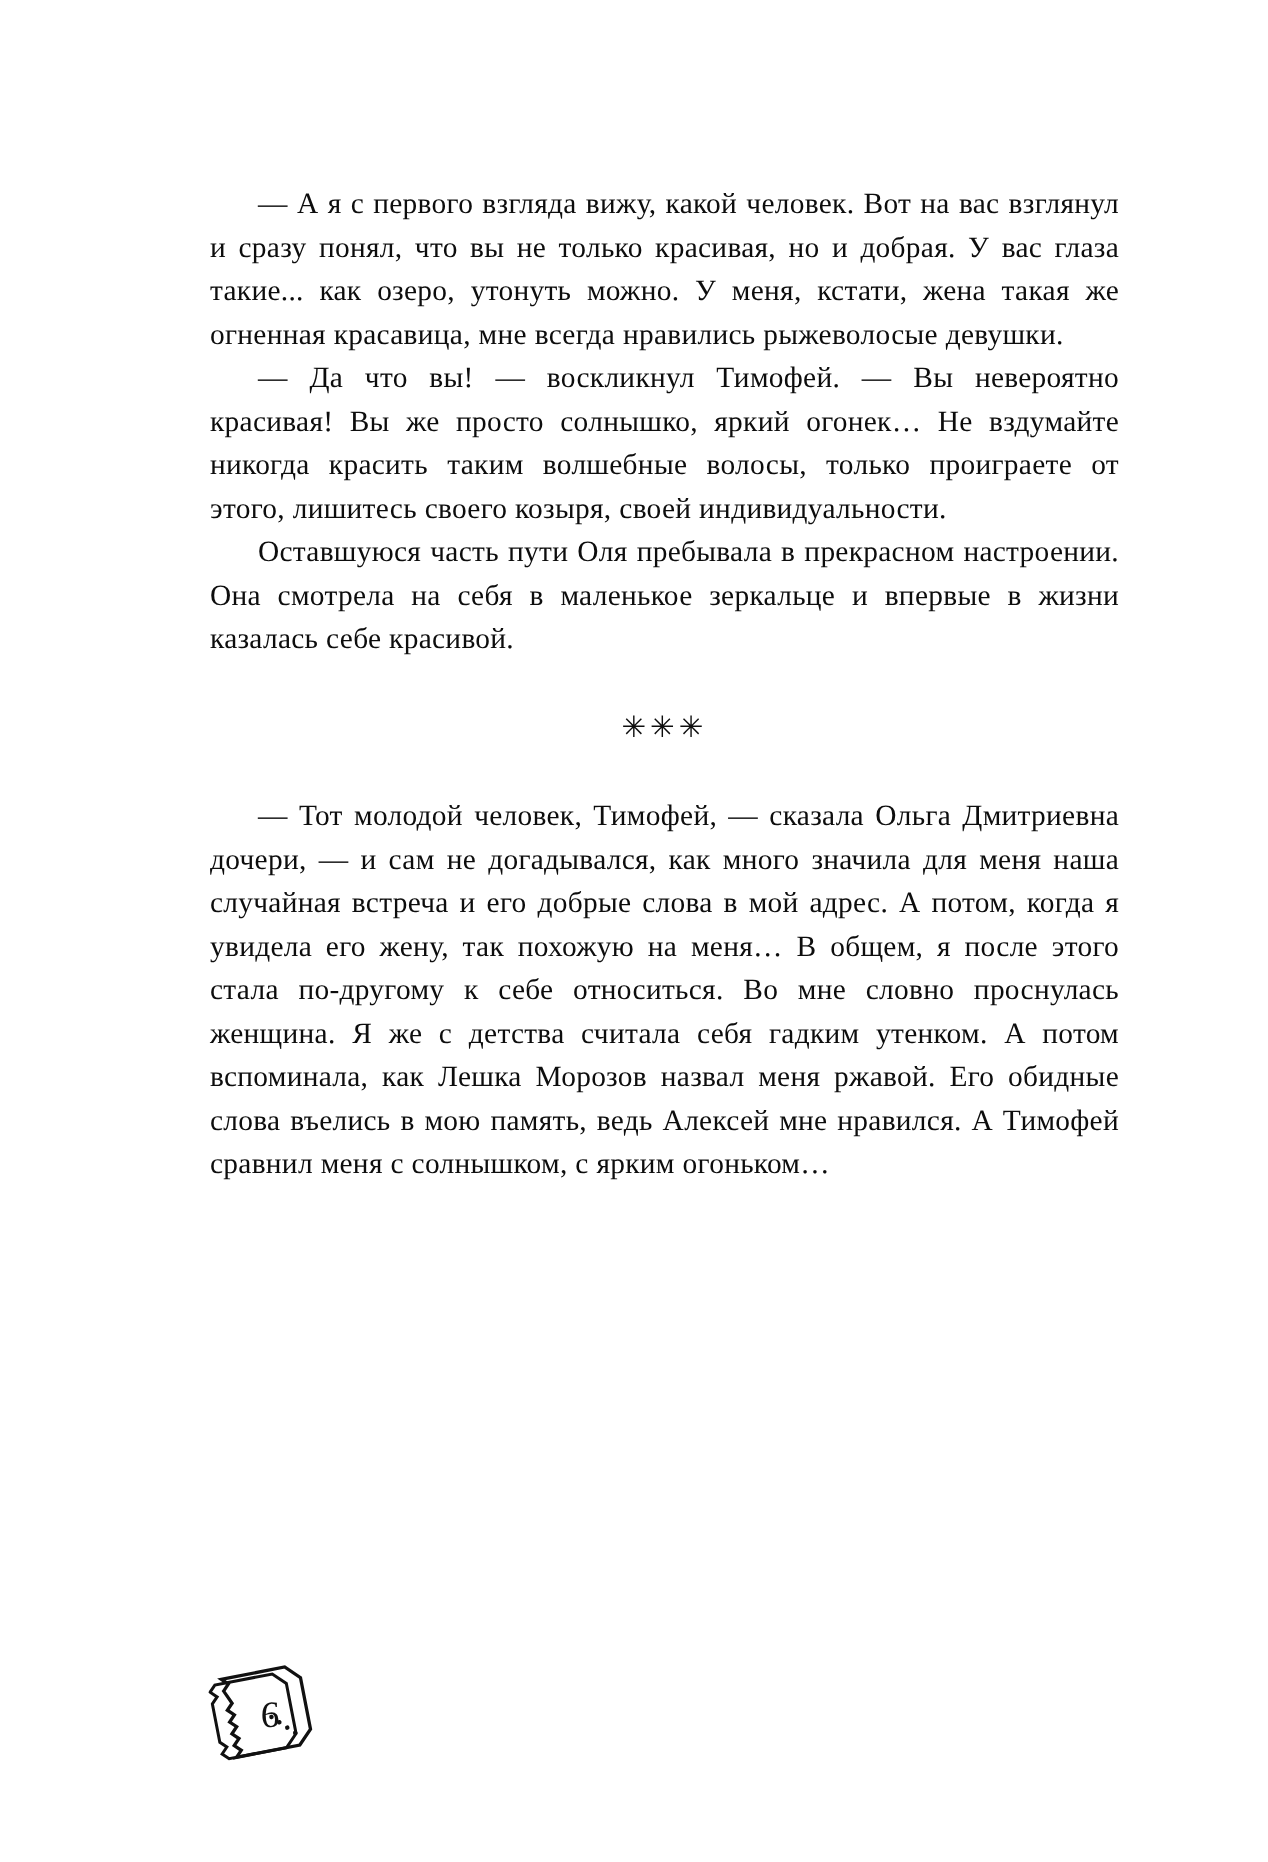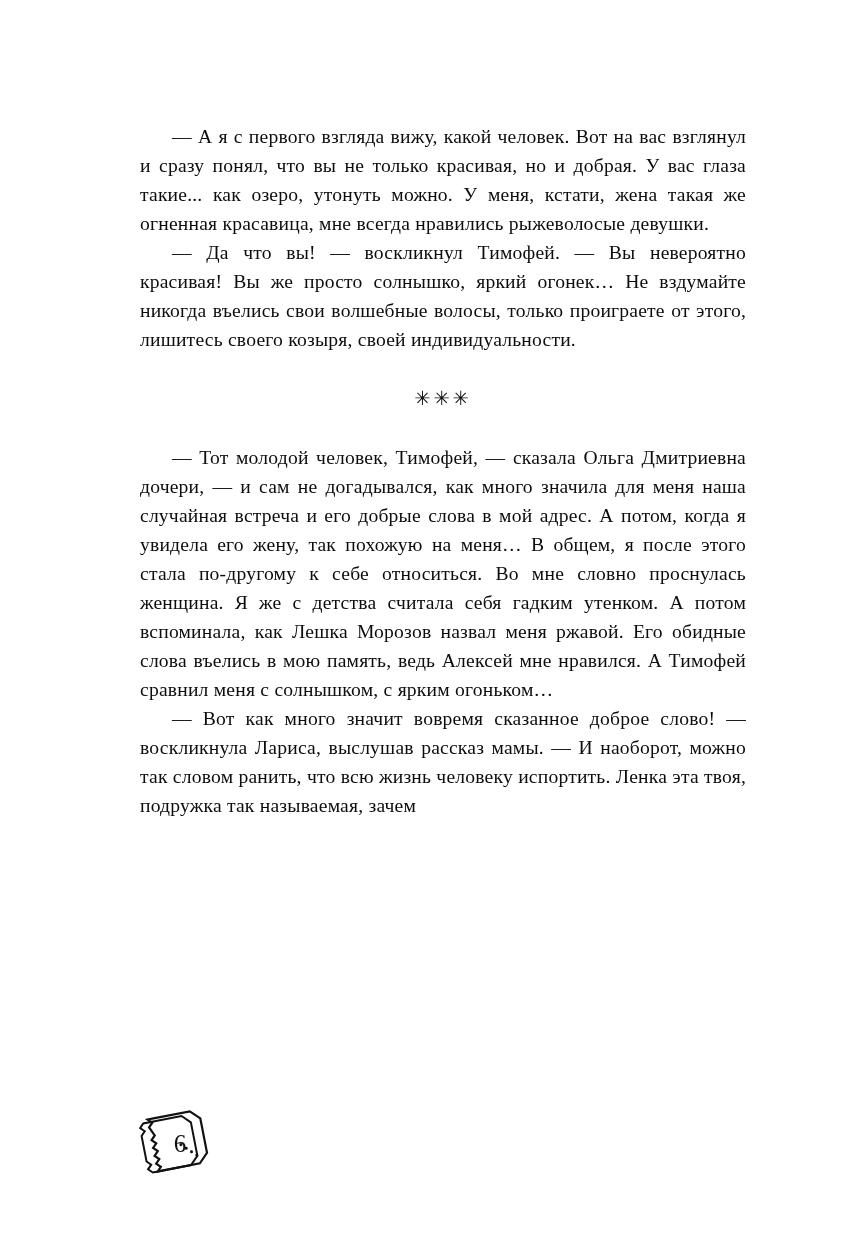--- a/index.html
+++ b/index.html
@@ -74,26 +74,26 @@
   }
 </style>
 </head>
 <body>
 
 <div class="page">
 
   <div class="text-block">
 
     <p class="para indent-normal">— А я с первого взгляда вижу, какой человек. Вот на вас взглянул и сразу понял, что вы не только красивая, но и до­брая. У вас глаза такие... как озеро, утонуть можно. У меня, кстати, жена такая же огненная красавица, мне всегда нрави­лись рыжеволосые девушки.</p>
-    <p class="para indent-normal">— Да что вы! — воскликнул Тимофей. — Вы невероят­но красивая! Вы же просто солнышко, яркий огонек… Не вздумайте никогда въелись свои волшебные волосы, только проиграете от этого, лишитесь своего козыря, своей инди­видуальности.</p>
+    <p class="para indent-normal">— Да что вы! — воскликнул Тимофей. — Вы невероят­но красивая! Вы же просто солнышко, яркий огонек… Не вздумайте никогда красить таким волшебные волосы, только проиграете от этого, лишитесь своего козыря, своей инди­видуальности.</p>
+    <p class="para indent-normal">Оставшуюся часть пути Оля пребывала в прекрасном настроении. Она смотрела на себя в маленькое зеркальце и впервые в жизни казалась себе красивой.</p>
 
     <p class="separator">✳✳✳</p>
 
     <p class="para indent-normal">— Тот молодой человек, Тимофей, — сказала Ольга Дми­триевна дочери, — и сам не догадывался, как много значила для меня наша случайная встреча и его добрые слова в мой адрес. А потом, когда я увидела его жену, так похожую на меня… В общем, я после этого стала по-другому к себе отно­ситься. Во мне словно проснулась женщина. Я же с детства считала себя гадким утенком. А потом вспоминала, как Леш­ка Морозов назвал меня ржавой. Его обидные слова въелись в мою память, ведь Алексей мне нравился. А Тимофей срав­нил меня с солнышком, с ярким огоньком…</p>
-    <p class="para indent-normal">— Вот как много значит вовремя сказанное доброе сло­во! — воскликнула Лариса, выслушав рассказ мамы. — И на­оборот, можно так словом ранить, что всю жизнь человеку испортить. Ленка эта твоя, подружка так называемая, зачем</p>
 
   </div>
 
   <div class="folio">
     <svg width="80" height="74" viewBox="0 0 80 74">
       <g transform="rotate(-11 40 37)" fill="none" stroke="#111111" stroke-width="2.2" stroke-linejoin="miter">
 
         <path d="M9 16 L13 12 L9 8 L13 4 L52 4 L60 12 L60 46 L52 54 L13 54 L9 50 L13 46 L9 42 Z" transform="translate(-4,5)" stroke-width="2"></path>
 
         <path d="M14 8 L18 4 L14 0 L20 0 L57 0 L66 9 L66 44 L57 53 L20 53 L14 53 L18 49 L14 45 L18 41 L14 37 L18 33 L14 29 L18 25 L14 21 L18 17 Z" transform="translate(0,6)"></path>

